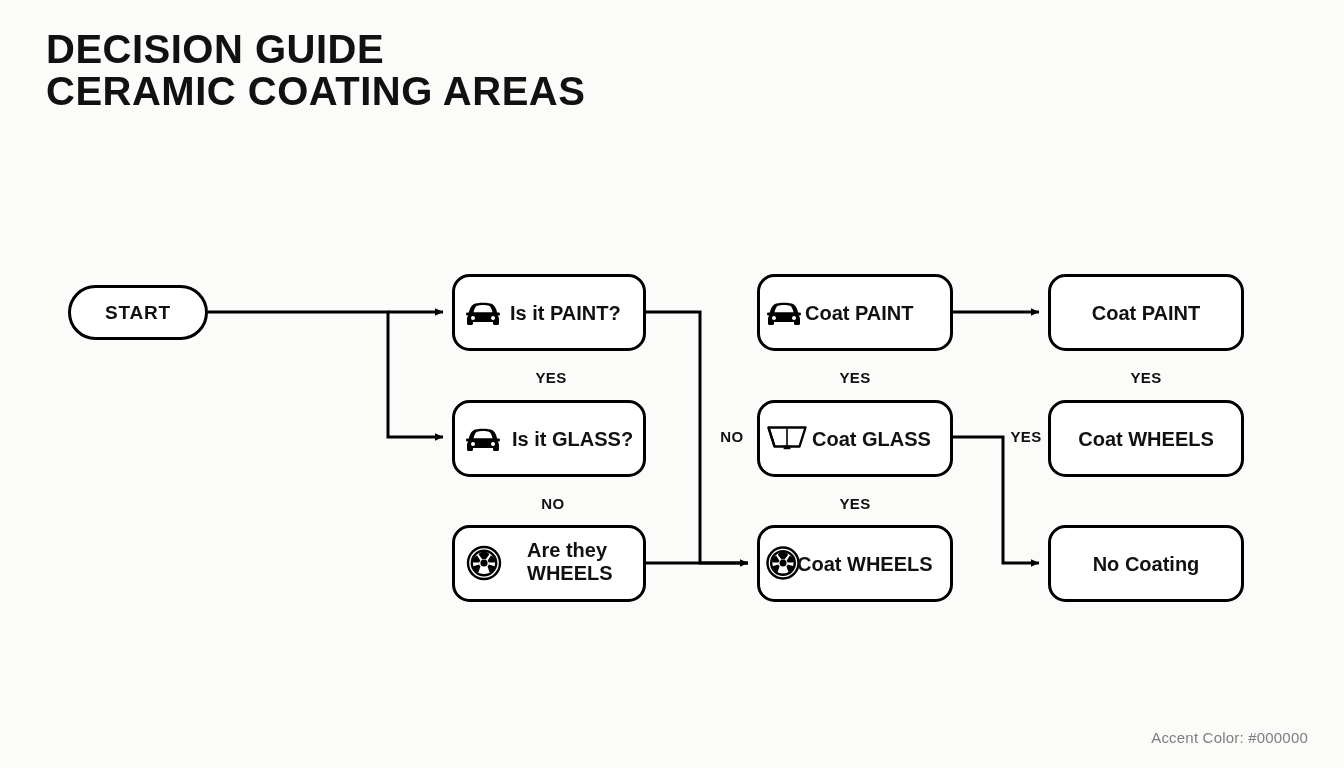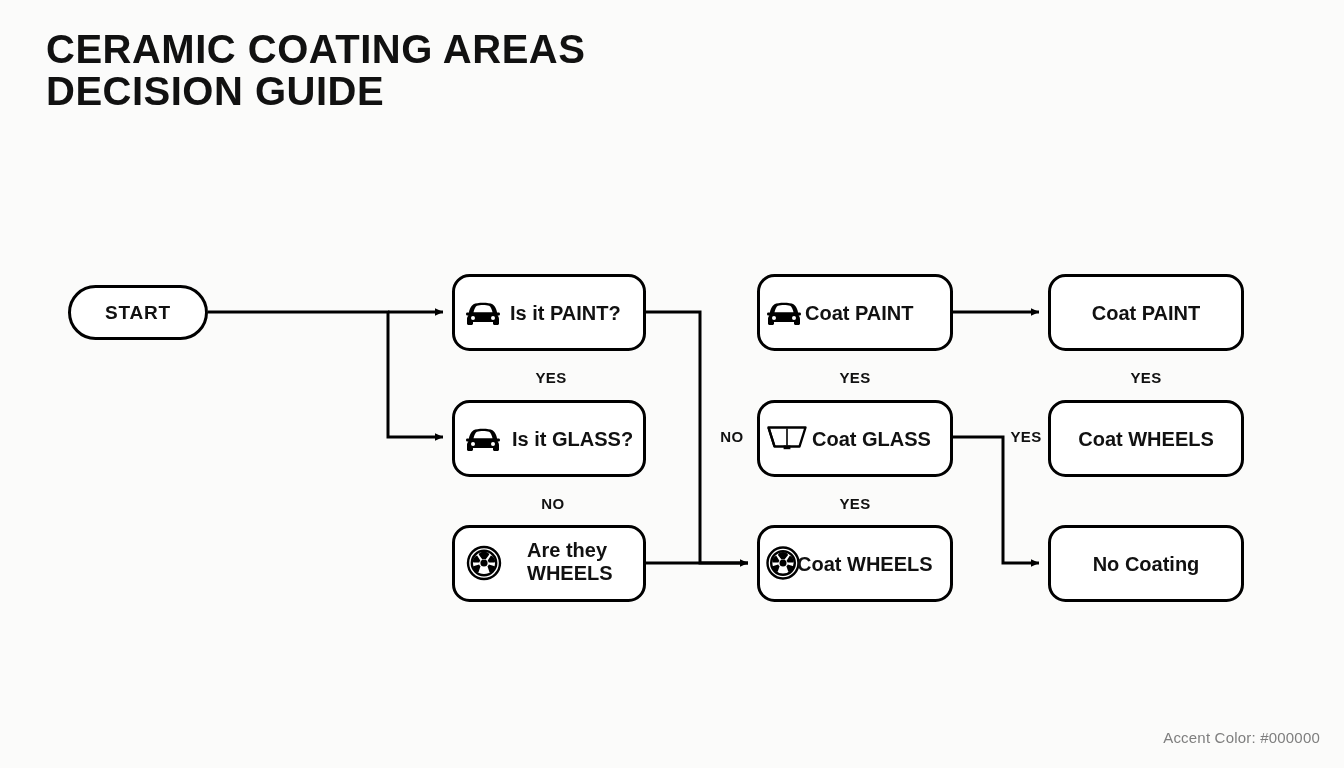--- a/index.html
+++ b/index.html
@@ -30,21 +30,21 @@
     font-size: 40px;
     font-weight: 700;
     letter-spacing: 0.5px;
     color: #111111;
     line-height: 1.05;
     text-transform: uppercase;
     font-stretch: condensed;
   }
   .accent-note {
     position: absolute;
-    right: 24px;
+    right: 36px;
     bottom: 22px;
     font-size: 15px;
     color: #7e7e7e;
     letter-spacing: 0.2px;
     margin-top: 32px;
   }
   svg.flow {
     position: absolute;
     left: 0;
     top: 0;
@@ -93,22 +93,22 @@
     stroke: #000000;
     stroke-width: 2.4;
   }
 </style>
 </head>
 <body>
 
 <div id="stage">
 
   <div class="title-block">
+    <div class="title-line">DECISION GUIDE</div>
     <div class="title-line">CERAMIC COATING AREAS</div>
-    <div class="title-line">DECISION GUIDE</div>
   </div>
 
   <svg class="flow" viewBox="0 0 1344 768">
     <defs>
       <marker id="arrow" markerWidth="9" markerHeight="9" refX="8.4" refY="4.5" orient="auto" markerUnits="userSpaceOnUse">
         <path d="M0,0.6 L8.6,4.5 L0,8.4 z" fill="#000000"></path>
       </marker>
     </defs>
 
     <g>

